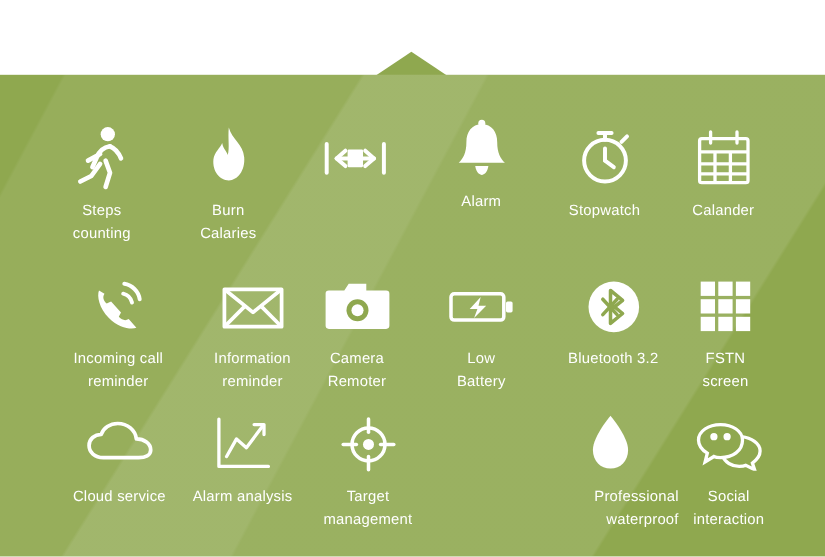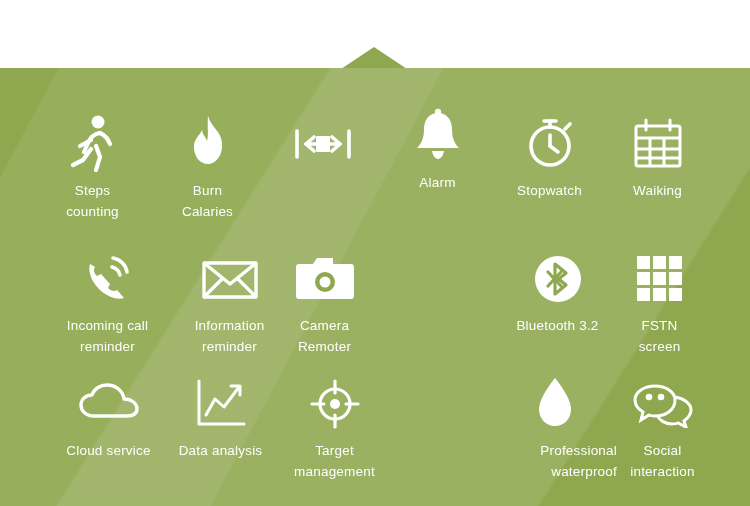--- a/index.html
+++ b/index.html
@@ -161,21 +161,21 @@
               <line x1="6" y1="22" x2="50" y2="22"></line>
               <line x1="16" y1="4" x2="16" y2="14" stroke-linecap="round"></line>
               <line x1="40" y1="4" x2="40" y2="14" stroke-linecap="round"></line>
               <line x1="20" y1="22" x2="20" y2="50"></line>
               <line x1="34" y1="22" x2="34" y2="50"></line>
               <line x1="6" y1="33" x2="50" y2="33"></line>
               <line x1="6" y1="42" x2="50" y2="42"></line>
             </g>
           </svg>
         </div>
-        <div class="label">Waiking</div>
+        <div class="label">Calander</div>
       </div>
 
       <div class="cell" style="left:45px;top:175px;">
         <div class="icon-wrap">
           <svg width="58" height="58" viewBox="0 0 58 58">
             <g fill="none" stroke="#ffffff" stroke-width="3.6" stroke-linecap="round">
               <path d="M11 14 C9 19 11 30 20 39 C29 48 40 50 45 48 L38 40 C35 42 32 41 29 38 L31 34 L22 24 L18 26 C15 23 14 20 16 17 Z" fill="#ffffff" stroke="none"></path>
               <path d="M34 8 C41 9 47 15 48 22"></path>
               <path d="M33 17 C37 18 40 21 41 25"></path>
             </g>
@@ -205,20 +205,33 @@
           <svg width="64" height="50" viewBox="0 0 64 50">
             <path d="M6 10 L20 10 L24 4 L40 4 L40 10 L58 10 C60 10 61 11 61 13 L61 42 C61 44 60 45 58 45 L6 45 C4 45 3 44 3 42 L3 13 C3 11 4 10 6 10 Z" fill="#ffffff"></path>
             <circle cx="32" cy="28" r="10" fill="#8fa84f"></circle>
             <circle cx="32" cy="28" r="5.5" fill="#ffffff"></circle>
           </svg>
         </div>
         <div class="label">Camera
 Remoter</div>
       </div>
 
+      <div class="cell" style="left:375px;top:175px;">
+        <div class="icon-wrap">
+          <svg width="64" height="40" viewBox="0 0 64 40">
+            <g stroke="#ffffff" stroke-width="3.2" fill="none">
+              <rect x="4" y="8" width="48" height="24" rx="3"></rect>
+              <rect x="54" y="15" width="6" height="10" rx="1.5" fill="#ffffff" stroke="none"></rect>
+            </g>
+            <path d="M31 11 L21 22 L28 22 L25 30 L36 19 L29 19 Z" fill="#ffffff"></path>
+          </svg>
+        </div>
+        <div class="label">Low
+Battery</div>
+      </div>
 
       <div class="cell" style="left:495px;top:175px;">
         <div class="icon-wrap">
           <svg width="54" height="54" viewBox="0 0 54 54">
             <circle cx="27" cy="27" r="23" fill="#ffffff"></circle>
             <path d="M24 12 L35 21 L24 30 L24 12 Z M24 42 L35 33 L24 24 L24 42 Z" fill="none" stroke="#8fa84f" stroke-width="3.2" stroke-linejoin="round"></path>
             <line x1="17" y1="20" x2="30" y2="34" stroke="#8fa84f" stroke-width="3.2" stroke-linecap="round"></line>
             <line x1="17" y1="34" x2="30" y2="20" stroke="#8fa84f" stroke-width="3.2" stroke-linecap="round"></line>
           </svg>
         </div>
@@ -257,21 +270,21 @@
       <div class="cell" style="left:158px;top:300px;">
         <div class="icon-wrap">
           <svg width="58" height="52" viewBox="0 0 58 52">
             <g stroke="#ffffff" stroke-width="3" fill="none" stroke-linecap="round" stroke-linejoin="round">
               <polyline points="7,3 7,46 52,46"></polyline>
               <polyline points="14,37 23,21 32,29 47,9"></polyline>
               <polyline points="39,8 48,8 48,17"></polyline>
             </g>
           </svg>
         </div>
-        <div class="label">Data analysis</div>
+        <div class="label">Alarm analysis</div>
       </div>
 
       <div class="cell" style="left:272px;top:300px;">
         <div class="icon-wrap">
           <svg width="54" height="54" viewBox="0 0 54 54">
             <g stroke="#ffffff" stroke-width="3.2" fill="none" stroke-linecap="round">
               <circle cx="27" cy="27" r="15"></circle>
               <circle cx="27" cy="27" r="5" fill="#ffffff" stroke="none"></circle>
               <line x1="27" y1="4" x2="27" y2="16"></line>
               <line x1="27" y1="38" x2="27" y2="50"></line>

